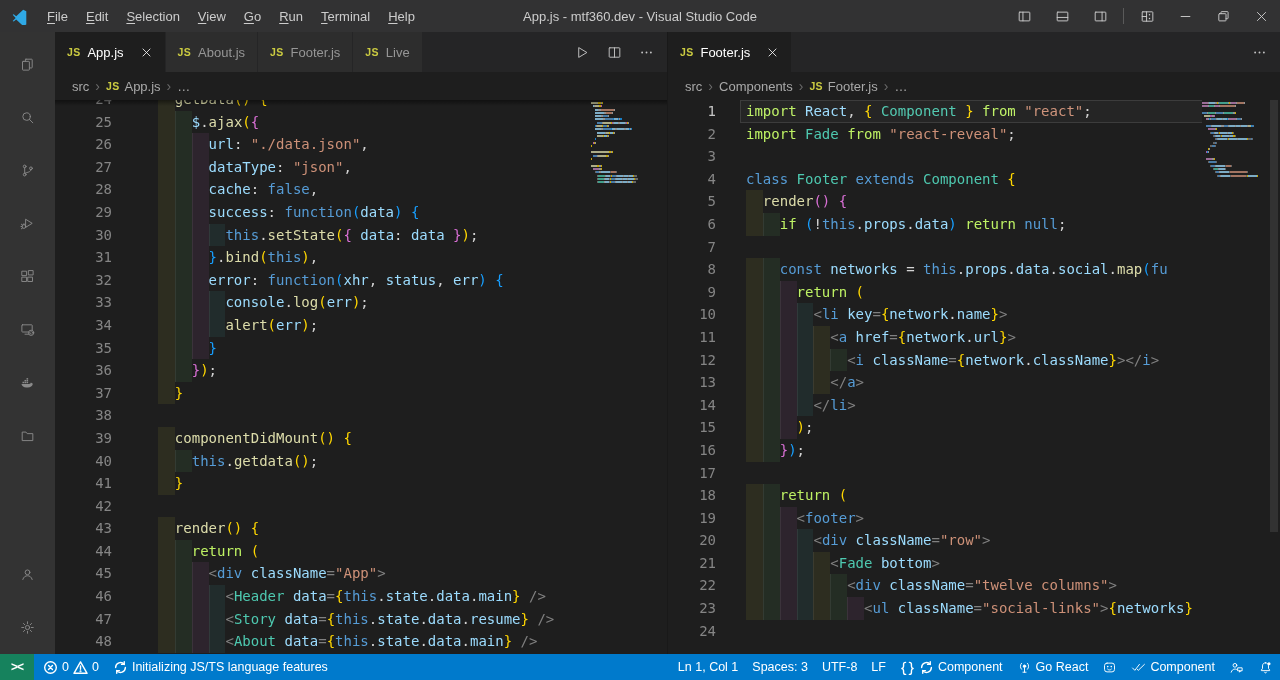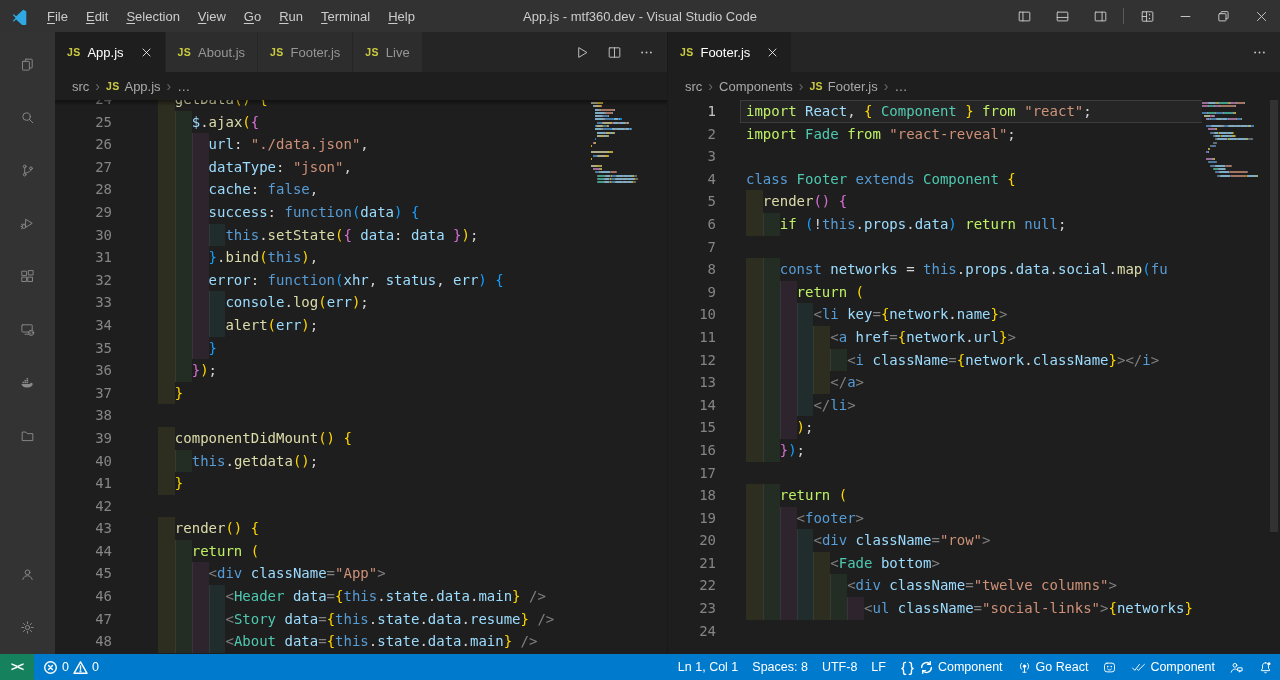--- a/index.html
+++ b/index.html
@@ -868,26 +868,35 @@
         <span>0</span>
         <span class="sb-icon">
           <svg viewBox="0 0 16 16" fill="none" stroke="currentColor" stroke-width="1.5" stroke-linecap="round" stroke-linejoin="round">
             <path d="M8 2.1L15 14.2H1z"></path>
             <path d="M8 6.3v3.6"></path>
             <circle cx="8" cy="12" r=".4" fill="currentColor"></circle>
           </svg>
         </span>
         <span>0</span>
       </div>
+      <div class="sb-item">
+        <span class="sb-icon">
+          <svg viewBox="0 0 16 16" fill="none" stroke="currentColor" stroke-width="1.5" stroke-linecap="round" stroke-linejoin="round">
+            <path d="M13.2 8A5.2 5.2 0 014 11.3M2.8 8A5.2 5.2 0 0112 4.7"></path>
+            <path d="M12 1.8v2.9H9.1M4 14.2v-2.9h2.9"></path>
+          </svg>
+        </span>
+        <span>Initializing JS/TS language features</span>
+      </div>
       <div class="sb-right">
         <div class="sb-item">
           <span>Ln 1, Col 1</span>
         </div>
         <div class="sb-item">
-          <span>Spaces: 8</span>
+          <span>Spaces: 3</span>
         </div>
         <div class="sb-item">
           <span>UTF-8</span>
         </div>
         <div class="sb-item">
           <span>LF</span>
         </div>
         <div class="sb-item">
           <span class="sb-icon">
             <svg viewBox="0 0 16 16" fill="none" stroke="currentColor" stroke-width="1.5" stroke-linecap="round" stroke-linejoin="round">

